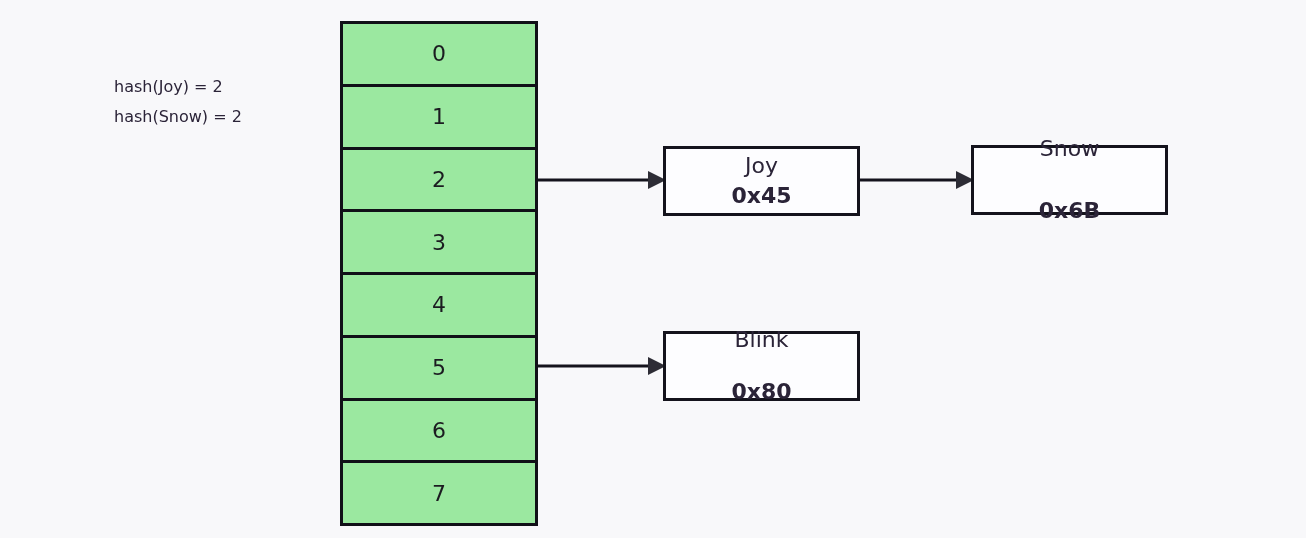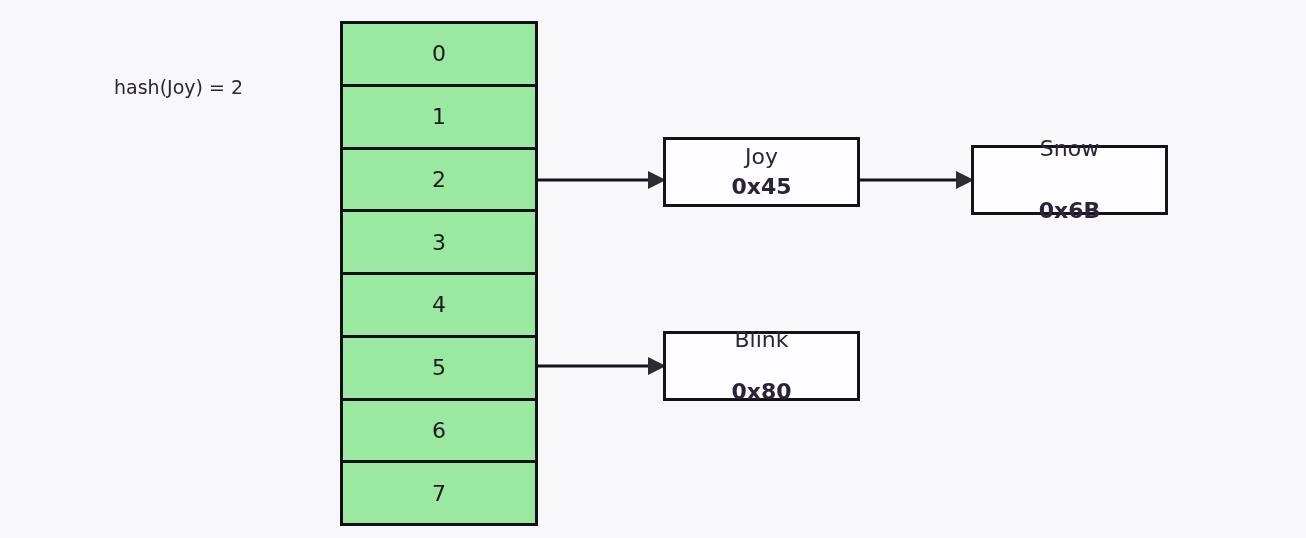--- a/index.html
+++ b/index.html
@@ -18,21 +18,21 @@
     width: 1306px;
     height: 538px;
   }
 
   
   .hash-legend {
     position: absolute;
     left: 114px;
     top: 72px;
     color: #2b2438;
-    font-size: 19px;
+    font-size: 16px;
     line-height: 30px;
     white-space: nowrap;
   }
   .hash-line { display: block; }
 
   
   .bucket-table {
     position: absolute;
     left: 340px;
     top: 21px;
@@ -67,41 +67,42 @@
     flex-direction: column;
     align-items: center;
     justify-content: center;
     color: #2b2438;
     font-size: 22px;
     line-height: 30px;
   }
   .node-key  { display: block; }
   .node-addr { display: block; font-weight: bold; }
 
-  #node-joy   { left: 663px; top: 137px; width: 197px; height: 70px; }
+  #node-joy   { left: 663px; top: 146px; width: 197px; height: 70px; }
   #node-snow  { left: 971px; top: 145px; width: 197px; height: 70px; gap: 32px; }
   #node-blink { left: 663px; top: 331px; width: 197px; height: 70px; gap: 22px; }
 
   
   .arrow {
     position: absolute;
     height: 22px;
   }
   .arrow svg { display: block; }
   #arrow-bucket2-joy   { left: 538px; top: 169px; width: 128px; }
   #arrow-joy-snow      { left: 858px; top: 169px; width: 116px; }
   #arrow-bucket5-blink { left: 538px; top: 355px; width: 128px; }
 </style>
 </head>
 <body>
 
 <div id="canvas">
 
   <div class="hash-legend">
     <span class="hash-line">hash(Joy) = 2</span>
+    <span class="hash-line">hash(Snow) = 2</span>
   </div>
 
   <div class="bucket-table">
     <div class="bucket-cell">0</div>
     <div class="bucket-cell">1</div>
     <div class="bucket-cell">2</div>
     <div class="bucket-cell">3</div>
     <div class="bucket-cell">4</div>
     <div class="bucket-cell">5</div>
     <div class="bucket-cell">6</div>

